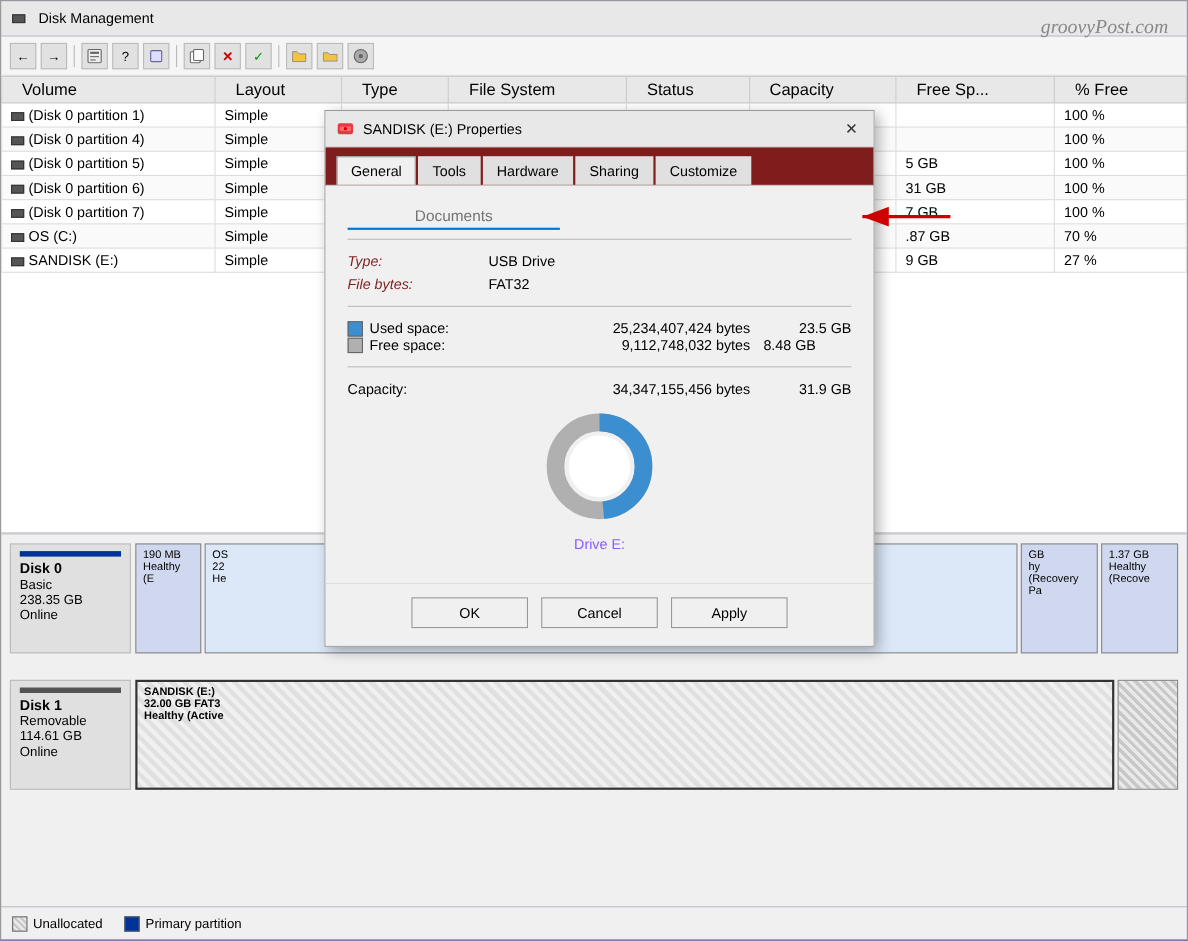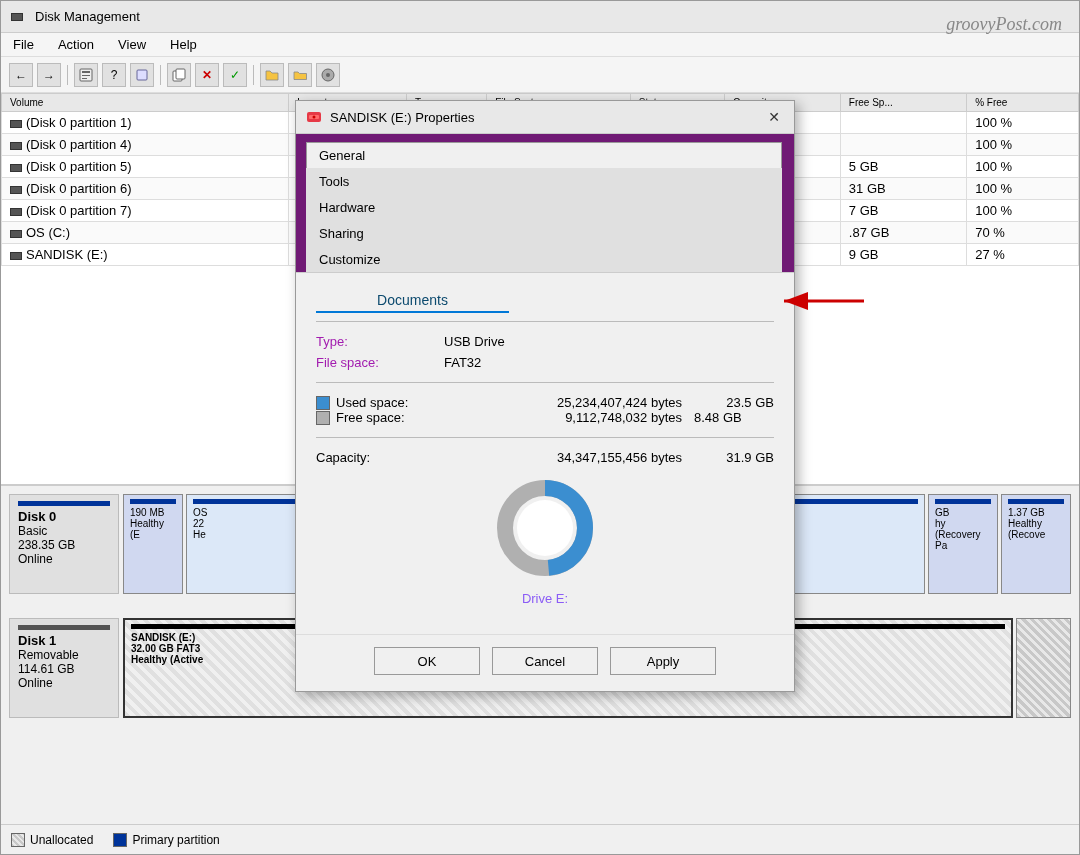--- a/index.html
+++ b/index.html
@@ -104,24 +104,24 @@
     }
 
     .volume-table {
       width: 100%;
       border-collapse: collapse;
     }
 
     .volume-table th {
       background: #e8e8e8;
       border: 1px solid #ccc;
-      padding: 3px 8px;
+      padding: 3px 18px;
       text-align: left;
       font-weight: normal;
-      font-size: 10px;
+      font-size: 15px;
       white-space: nowrap;
     }
 
     .volume-table td {
       border: 1px solid #ddd;
       padding: 3px 8px;
       font-size: 13px;
       white-space: nowrap;
     }
 
@@ -169,21 +169,21 @@
       display: flex;
       gap: 3px;
     }
 
     .partition {
       border: 1px solid #888;
       padding: 4px 6px;
       font-size: 11px;
       background: #d4d4f8;
       display: flex;
-      flex-direction: column;
+      flex-direction: row;
       justify-content: flex-start;
       overflow: hidden;
     }
 
     .partition.system-reserved {
       background: #d0d8f0;
       flex: 0 0 60px;
     }
 
     .partition.os-partition {
@@ -328,23 +328,22 @@
       color: #333;
       border: none;
       background: transparent;
     }
 
     
     .modal-tabs {
       display: flex;
       gap: 0;
       padding: 8px 10px 0;
-      background: #701a75;
+      background: #7f1d1d;
       border-bottom: 1px solid #ccc;
-      flex-direction: column;
     }
 
     .modal-tab {
       padding: 5px 12px;
       font-size: 13px;
       cursor: pointer;
       border: 1px solid transparent;
       border-bottom: none;
       background: #e0e0e0;
       margin-right: 2px;
@@ -372,21 +371,21 @@
     }
 
     .volume-name-input {
       flex: 1;
       font-size: 14px;
       padding: 3px 6px;
       border: none;
       border-bottom: 2px solid #0078d7;
       background: transparent;
       outline: none;
-      color: #0c4a6e;
+      color: #737373;
       text-align: center;
     }
 
     .volume-name-wrapper {
       position: relative;
       flex: 1;
     }
 
     .divider-line {
       border: none;
@@ -394,21 +393,21 @@
       margin: 8px 0 12px 0;
     }
 
     .info-grid {
       display: grid;
       grid-template-columns: 120px 1fr;
       gap: 6px 8px;
       margin-bottom: 12px;
     }
 
-    .info-label { color: #a21caf; }
+    .info-label { color: #7f1d1d; font-style: italic; }
     .info-value { color: #000; }
 
     .space-grid {
       display: grid;
       grid-template-columns: auto 200px 80px;
       gap: 0 12px;
       margin-bottom: 12px;
       align-items: center;
     }
 
@@ -462,26 +461,20 @@
 
 <div class="main-window">
 
   <div class="title-bar">
     <span class="disk-icon"></span>
     <span class="title-bar-text">Disk Management</span>
   </div>
 
   <div class="watermark">groovyPost.com</div>
 
-  <div class="menu-bar">
-    <span class="menu-item">File</span>
-    <span class="menu-item">Action</span>
-    <span class="menu-item">View</span>
-    <span class="menu-item">Help</span>
-  </div>
 
   <div class="toolbar">
     <div class="toolbar-btn">←</div>
     <div class="toolbar-btn">→</div>
     <div class="toolbar-sep"></div>
     <div class="toolbar-btn">
       <svg width="14" height="14" viewBox="0 0 14 14">
           <rect x="1" y="1" width="12" height="12" rx="1" fill="#eee" stroke="#666" stroke-width="1"></rect>
           <rect x="3" y="3" width="8" height="2" fill="#666"></rect>
           <rect x="3" y="7" width="8" height="1" fill="#666"></rect>
@@ -711,21 +704,21 @@
             <line x1="85" y1="15" x2="5" y2="15" stroke="#cc0000" stroke-width="3" marker-end="url(#arrowhead)"></line>
           </svg>
         </div>
       </div>
 
       <hr class="divider-line">
 
       <div class="info-grid">
         <span class="info-label">Type:</span>
         <span class="info-value">USB Drive</span>
-        <span class="info-label">File space:</span>
+        <span class="info-label">File bytes:</span>
         <span class="info-value">FAT32</span>
       </div>
 
       <hr class="divider-line">
 
       <div class="space-grid">
 
         <div class="space-label">
           <span class="space-color-box" style="background:#3b8ed0;"></span>
           <span>Used space:</span>

